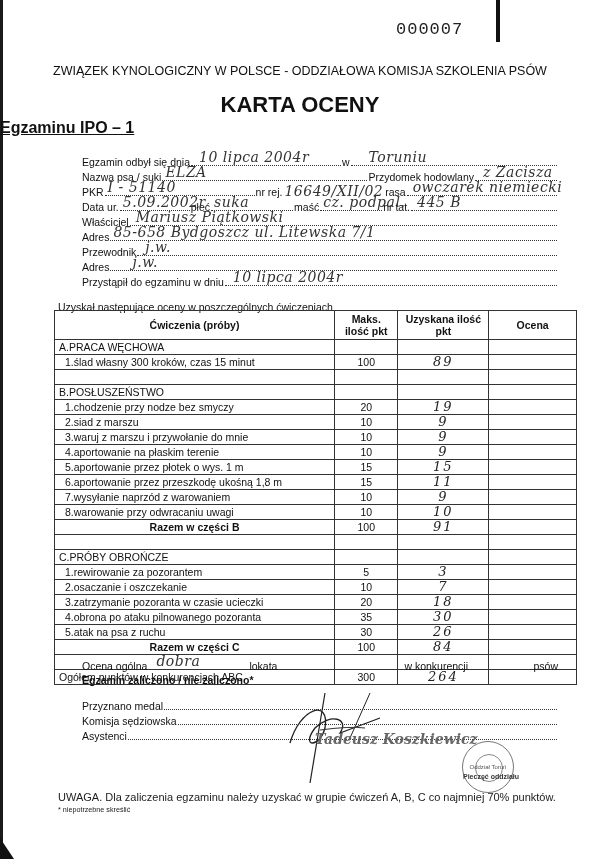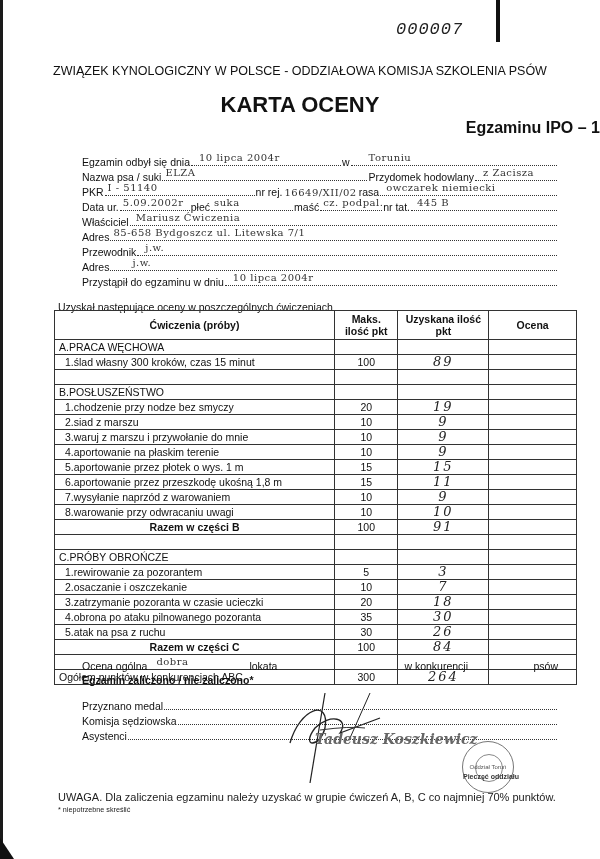--- a/index.html
+++ b/index.html
@@ -5,31 +5,31 @@
   html, body { margin: 0; padding: 0; background: #ffffff; }
   body {
     width: 600px; height: 859px; position: relative; overflow: hidden;
     font-family: "Liberation Sans", sans-serif; color: #111;
   }
   .left-edge { position: absolute; left: 0; top: 0; width: 3px; height: 859px; background: #1a1a1a; }
   .right-mark { position: absolute; left: 496px; top: 0; width: 4px; height: 42px; background: #111; }
   .corner-mark { position: absolute; left: 0; top: 838px; width: 0; height: 0;
     border-left: 14px solid #111; border-top: 21px solid transparent; }
   .serial { position: absolute; left: 396px; top: 20px; font-family: "Liberation Mono", monospace;
-    font-size: 17px; letter-spacing: 1px; color: #222; font-style: italic; }
+    font-size: 17px; letter-spacing: 1px; color: #222; }
   .org { position: absolute; left: 0; width: 600px; top: 64px; text-align: center; font-size: 12.5px; }
   .title { position: absolute; left: 0; width: 600px; top: 92px; text-align: center; font-size: 22px; font-weight: bold; }
-  .subtitle { position: absolute; left: 0; width: 600px; top: 119px; text-align: right; font-size: 16px; font-weight: bold; }
+  .subtitle { position: absolute; left: 0; width: 600px; top: 119px; text-align: left; font-size: 16px; font-weight: bold; text-decoration: underline; }
 
   .fields { position: absolute; left: 58px; top: 154px; width: 500px; font-size: 10.5px; }
   .frow { height: 15px; line-height: 15px; display: flex; align-items: baseline; white-space: nowrap; padding-left: 24px; }
   .lbl { flex: none; }
   .dots { flex: 1 1 auto; border-bottom: 1px dotted #333; position: relative; height: 11px; margin: 0 1px; min-width: 6px; }
-  .hw { position: absolute; left: 3px; bottom: 0px; font-family: "DejaVu Serif", serif; 
-    font-size: 10px; color: #333; letter-spacing: 0.5px; white-space: nowrap; }
+  .hw { position: absolute; left: 3px; bottom: 0px; font-family: "DejaVu Serif", serif; font-style: italic;
+    font-size: 14px; color: #333; letter-spacing: 0.5px; white-space: nowrap; }
   .w-fixed { flex: none; }
 
   .intro { position: absolute; left: 58px; top: 301px; font-size: 10.5px; }
   table.scores { position: absolute; left: 54px; top: 310px; width: 523px; border-collapse: collapse; font-size: 10.5px; }
   table.scores td, table.scores th { border: 1px solid #333; padding: 0 4px; height: 14px; line-height: 14px; }
   table.scores th { font-weight: bold; text-align: center; line-height: 12px; padding: 2px 4px; }
   .c1 { width: 276px; } .c2 { width: 55px; text-align: center; } .c3 { width: 83px; text-align: right; } .c4 { width: 80px; }
   td.item { padding-left: 10px !important; }
   td.total { text-align: center; font-weight: bold; }
   td.maks { text-align: center; }
@@ -107,21 +107,21 @@
         <span class="hw">cz. podpal.</span>
       </span>
     <span class="lbl">nr tat.</span>
     <span class="dots">
         <span class="hw" style="left:6px">445 B</span>
       </span>
   </div>
   <div class="frow">
     <span class="lbl">Właściciel</span>
     <span class="dots">
-        <span class="hw" style="left:6px">Mariusz Ćwiczenia</span>
+        <span class="hw" style="left:6px">Mariusz Piątkowski</span>
       </span>
   </div>
   <div class="frow">
     <span class="lbl">Adres</span>
     <span class="dots">
         <span class="hw">85-658 Bydgoszcz ul. Litewska 7/1</span>
       </span>
   </div>
   <div class="frow">
     <span class="lbl">Przewodnik</span>

